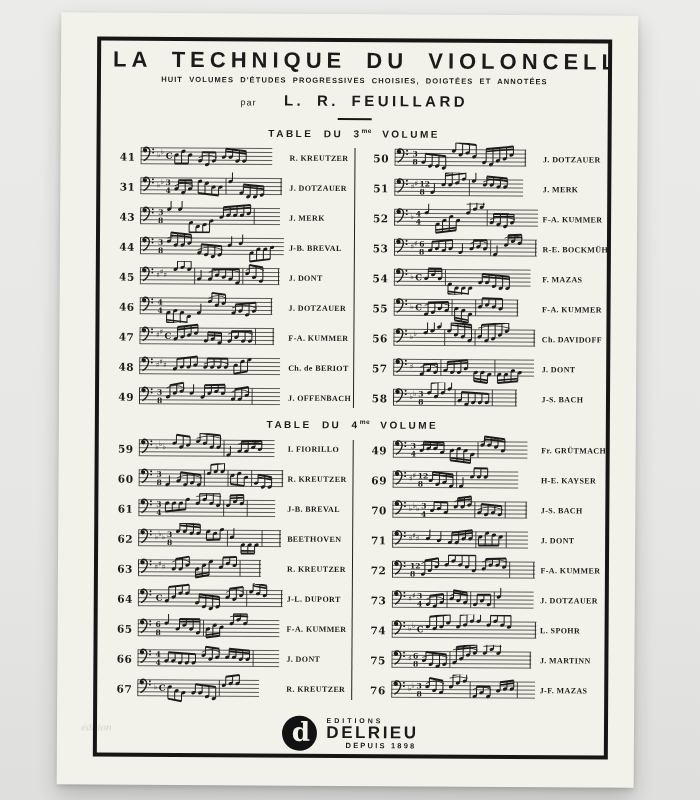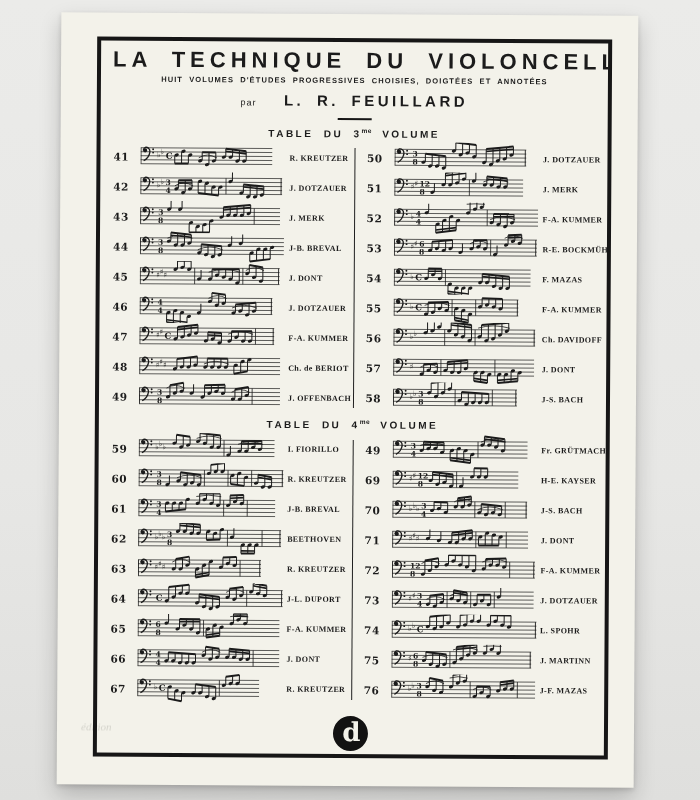--- a/index.html
+++ b/index.html
@@ -42,21 +42,21 @@
     margin:5px 0 4px;white-space:nowrap;
   }
   .sec-header sup{font-size:6.5px;letter-spacing:.5px;}
   .cols{display:flex;position:relative;}
   .vline{position:absolute;left:50%;top:5px;bottom:5px;width:1.5px;background:#202020;}
   .col{width:50%;box-sizing:border-box;}
   .col.right{padding-left:13px;}
   .col.left{padding-left:1px;}
   .row{display:flex;align-items:center;height:30px;}
   .num{
-    flex:none;width:22px;text-align:left;
+    flex:none;width:22px;text-align:right;
     font-family:"DejaVu Serif",serif;font-weight:bold;font-size:10.5px;letter-spacing:.5px;
   }
   .staffbox{flex:none;width:148px;margin-left:5px;line-height:0;}
   .composer{
     flex:none;font-family:"Liberation Serif",serif;font-weight:bold;font-size:8px;
     letter-spacing:.4px;white-space:nowrap;margin-left:1px;
   }
   
   .logo-row{
     margin-top:auto;flex:none;display:flex;justify-content:center;align-items:center;
@@ -142,21 +142,21 @@
                     <ellipse cx="97.0" cy="19.7" rx="2.2" ry="1.55" transform="rotate(-18 97.0 19.7)" fill="#1b1b1b"></ellipse>
                     <line x1="98.9" y1="19.2" x2="98.9" y2="9.1" stroke="#1b1b1b" stroke-width="1"></line>
                     <ellipse cx="103.8" cy="19.7" rx="2.2" ry="1.55" transform="rotate(-18 103.8 19.7)" fill="#1b1b1b"></ellipse>
                     <line x1="105.7" y1="19.2" x2="105.7" y2="9.9" stroke="#1b1b1b" stroke-width="1"></line>
                     <line x1="85.3" y1="7.4" x2="105.7" y2="9.9" stroke="#1b1b1b" stroke-width="2"></line>
                     <line x1="85.3" y1="10.0" x2="105.7" y2="12.5" stroke="#1b1b1b" stroke-width="1.6"></line>
                   </svg></span>
                 <span class="composer">R. KREUTZER</span>
               </div>
               <div class="row">
-                <span class="num">42</span>
+                <span class="num">31</span>
                 <span class="staffbox"><svg xmlns="http://www.w3.org/2000/svg" width="142" height="32" viewBox="0 0 142 32">
                     <line x1="0.0" y1="7.0" x2="142.0" y2="7.0" stroke="#1b1b1b" stroke-width="0.7"></line>
                     <line x1="0.0" y1="11.0" x2="142.0" y2="11.0" stroke="#1b1b1b" stroke-width="0.7"></line>
                     <line x1="0.0" y1="15.0" x2="142.0" y2="15.0" stroke="#1b1b1b" stroke-width="0.7"></line>
                     <line x1="0.0" y1="19.0" x2="142.0" y2="19.0" stroke="#1b1b1b" stroke-width="0.7"></line>
                     <line x1="0.0" y1="23.0" x2="142.0" y2="23.0" stroke="#1b1b1b" stroke-width="0.7"></line>
                     <line x1="0.5" y1="7.0" x2="0.5" y2="23.0" stroke="#1b1b1b" stroke-width="0.9"></line>
                     <circle cx="4.6" cy="9.6" r="2.1" fill="#1b1b1b"></circle>
                     <path d="M2.6,9.6 Q4.2,4.6 8.2,7.6 Q11,10.6 7.4,16.4 Q6,18.6 3.2,20" fill="none" stroke="#1b1b1b" stroke-width="1.3"></path>
                     <circle cx="12.6" cy="8.4" r="0.95" fill="#1b1b1b"></circle>
@@ -1869,17 +1869,22 @@
                 <span class="composer">J-F. MAZAS</span>
               </div>
             </div>
         </div>
       </section>
 
       <footer class="logo-row">
         <div class="logo-circle">
             <span>d</span>
           </div>
+        <div class="logo-text">
+          <div class="logo-l1">EDITIONS</div>
+          <div class="logo-l2">DELRIEU</div>
+          <div class="logo-l3">DEPUIS 1898</div>
+        </div>
       </footer>
 
     </div>
   </div>
 </div>
 
 </body></html>

